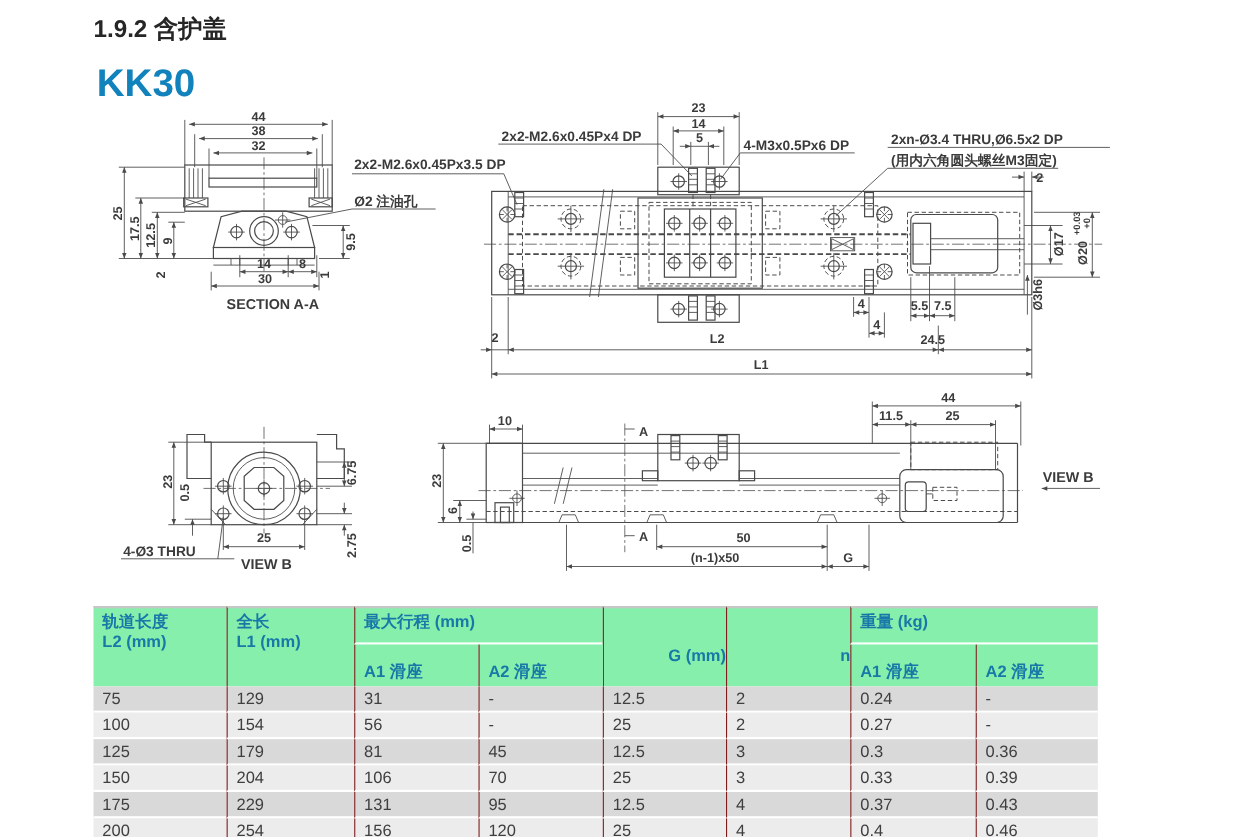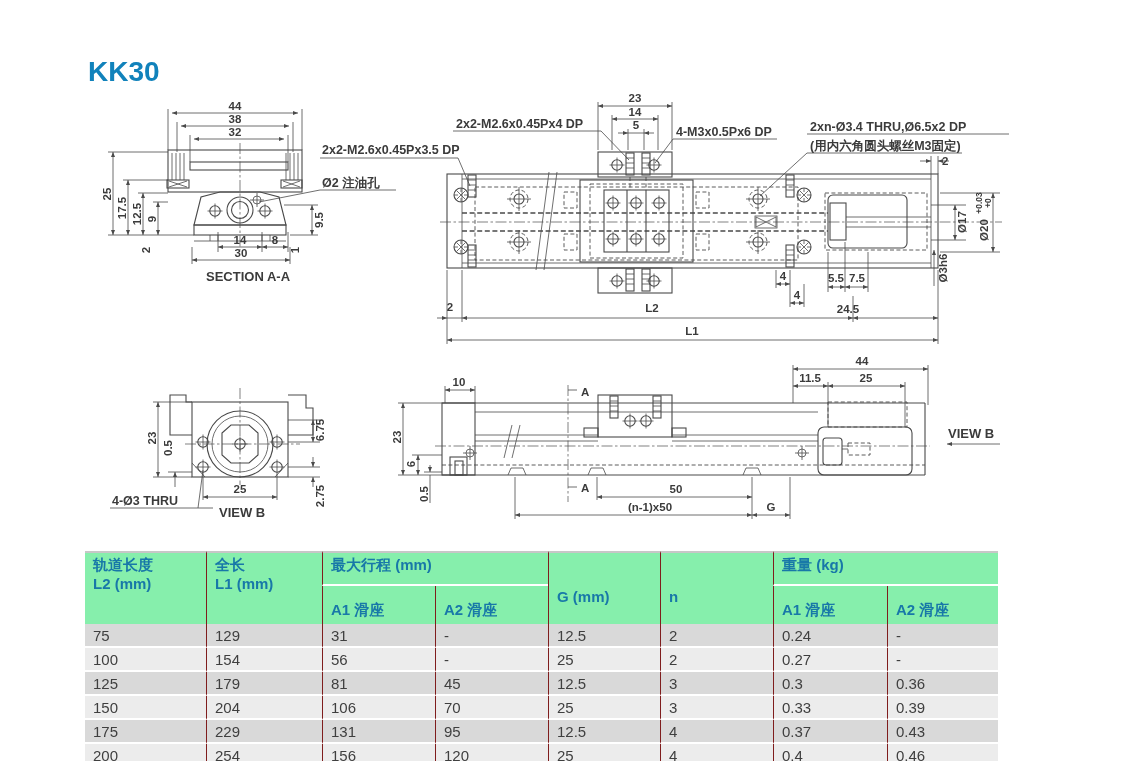--- a/index.html
+++ b/index.html
@@ -1,52 +1,53 @@
 <!DOCTYPE html>
 <html><head>
 <meta charset="utf-8">
 <style>
   html,body{margin:0;padding:0;background:#fff;}
   .page{position:relative;width:1124px;height:761px;background:#fff;overflow:hidden;
         font-family:"Liberation Sans",sans-serif;}
   .sec-title{position:absolute;left:85px;top:12px;font-size:22px;font-weight:700;color:#262626;margin:0;}
-  .prod-name{position:absolute;left:88px;top:56px;font-size:28px;font-weight:700;color:#1182bb;margin:0;}
+  .prod-name{position:absolute;left:88px;top:56px;font-size:35px;font-weight:700;color:#1182bb;margin:0;}
   svg{position:absolute;left:0;top:0;}
   svg .ln{fill:none;stroke:#4a4a4a;stroke-width:1.1;}
   svg .tn{fill:none;stroke:#4a4a4a;stroke-width:0.8;}
   svg .hd{fill:none;stroke:#4a4a4a;stroke-width:0.9;stroke-dasharray:4 2.4;}
   svg .hd2{fill:none;stroke:#4a4a4a;stroke-width:1.7;stroke-dasharray:5 2.6;}
   svg .cl{fill:none;stroke:#4a4a4a;stroke-width:0.7;stroke-dasharray:11 2.5 2.5 2.5;}
   svg text{font-family:"Liberation Sans",sans-serif;font-weight:700;fill:#3b3b3b;}
   svg .dt{font-size:11.5px;}
   svg .an{font-size:12.5px;}
   svg .vl{font-size:13px;}
   svg .tol{font-size:8.5px;}
   .spec{position:absolute;left:85px;top:551px;width:913px;border-collapse:separate;border-spacing:0;
         table-layout:fixed;font-size:15px;}
   .spec th{background:#86efac;color:#1878a8;font-weight:700;text-align:left;padding:3px 0 0 8px;
            border-top:2px solid #c7c7c7;vertical-align:top;}
-  .spec th.vmid{vertical-align:middle;padding-top:16px;}
+  .spec th.vmid{vertical-align:middle;padding-top:16px;text-align:right;}
   .spec tr.sub th{border-top:none;height:28px;vertical-align:middle;padding-top:10px;}
   .spec th.grp{border-bottom:2px solid #fff;height:28px;}
   .spec th.two{height:58px;}
   .spec td{color:#3f3f3f;padding:1px 0 1px 8px;height:20px;border-bottom:2px solid #fff;}
   .spec td.cl0,.spec th.cl0{border-left:none;}
   .spec td,.spec th{border-left:1px solid #7f1d1d;}
   .spec th.cl0{border-left:none;}
   .spec tbody tr:nth-child(odd) td{background:#d9d9d9;}
   .spec tbody tr:nth-child(even) td{background:#ececec;}
   .spec .ul{}
   .hline2{display:block;}
 </style>
 </head>
 <body>
 
 <div class="page">
 
+  <h1 class="sec-title">1.9.2  含护盖</h1>
   <h2 class="prod-name">KK30</h2>
 
   <svg width="1124" height="761" viewBox="0 0 1124 761">
     <defs>
       <marker id="ar" viewBox="0 0 10 10" refX="8.5" refY="5" markerWidth="8" markerHeight="8" orient="auto-start-reverse">
         <path d="M0.5,1.8 L8.5,5 L0.5,8.2 Z" fill="#4a4a4a"></path>
       </marker>
       <g id="phil">
           <circle r="7" class="ln"></circle>
           <path class="tn" d="M-4.5,-4.5L4.5,4.5 M-4.5,4.5L4.5,-4.5 M0,-7V-3 M0,3V7 M-7,0H-3 M3,0H7"></path>

